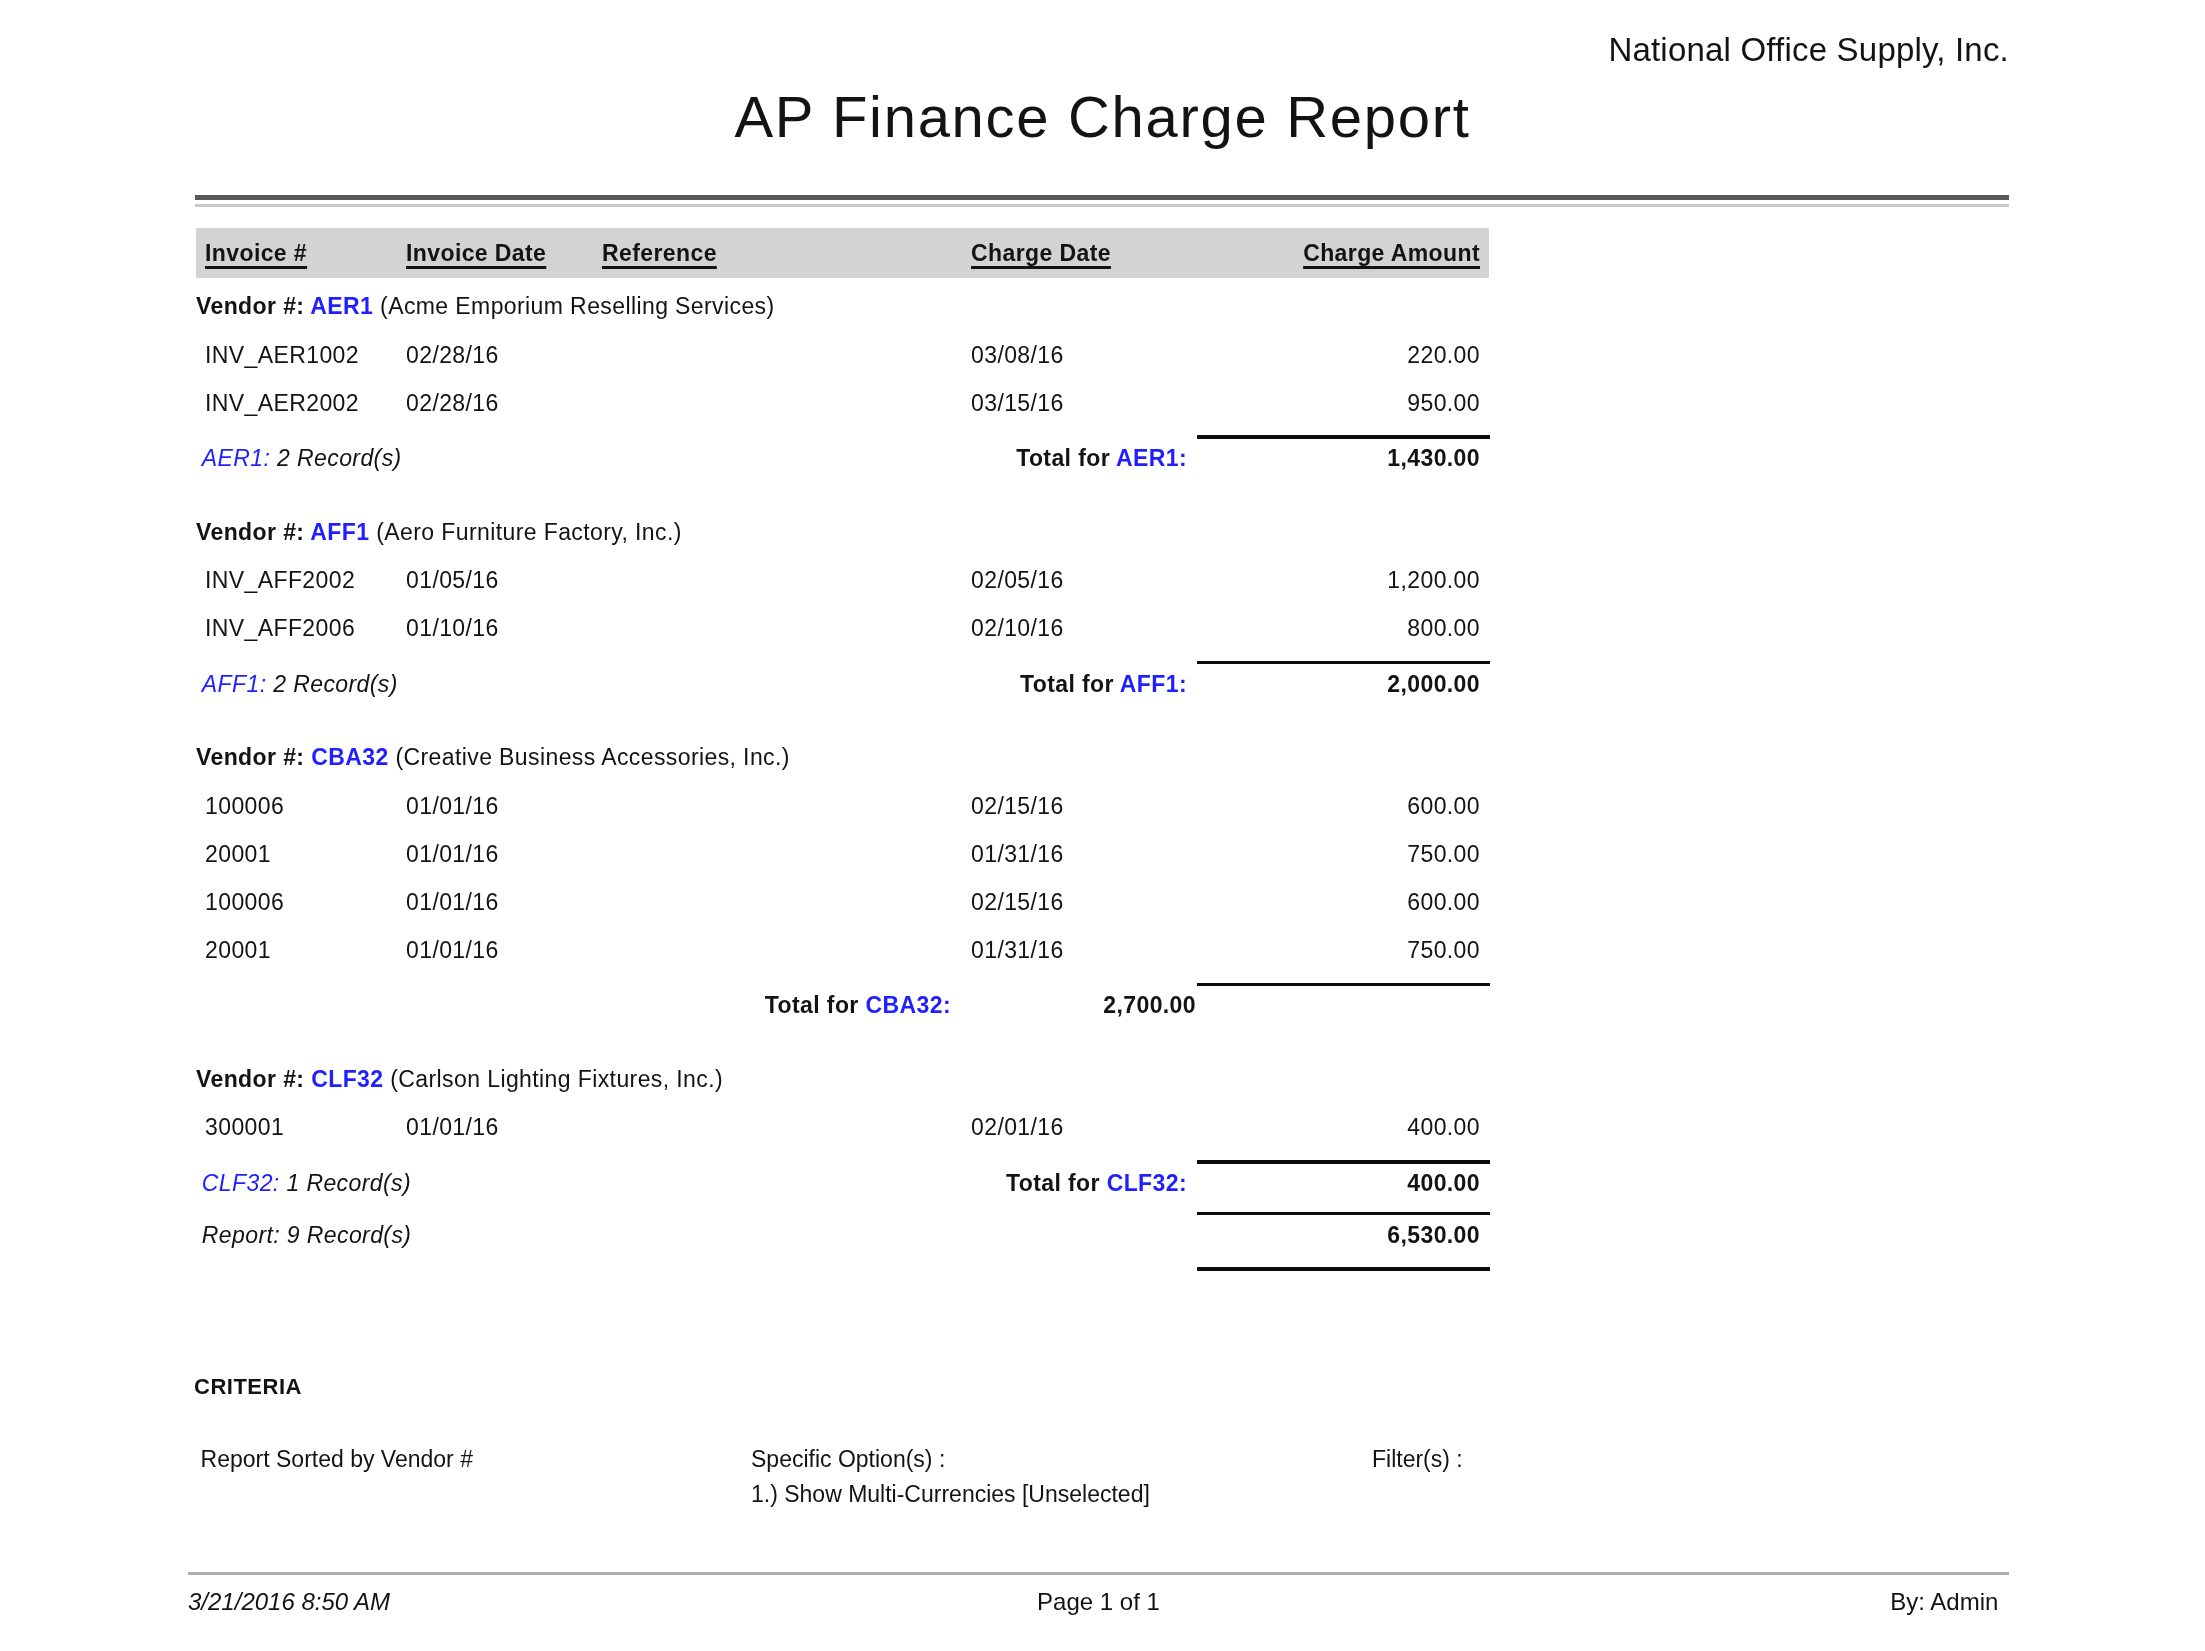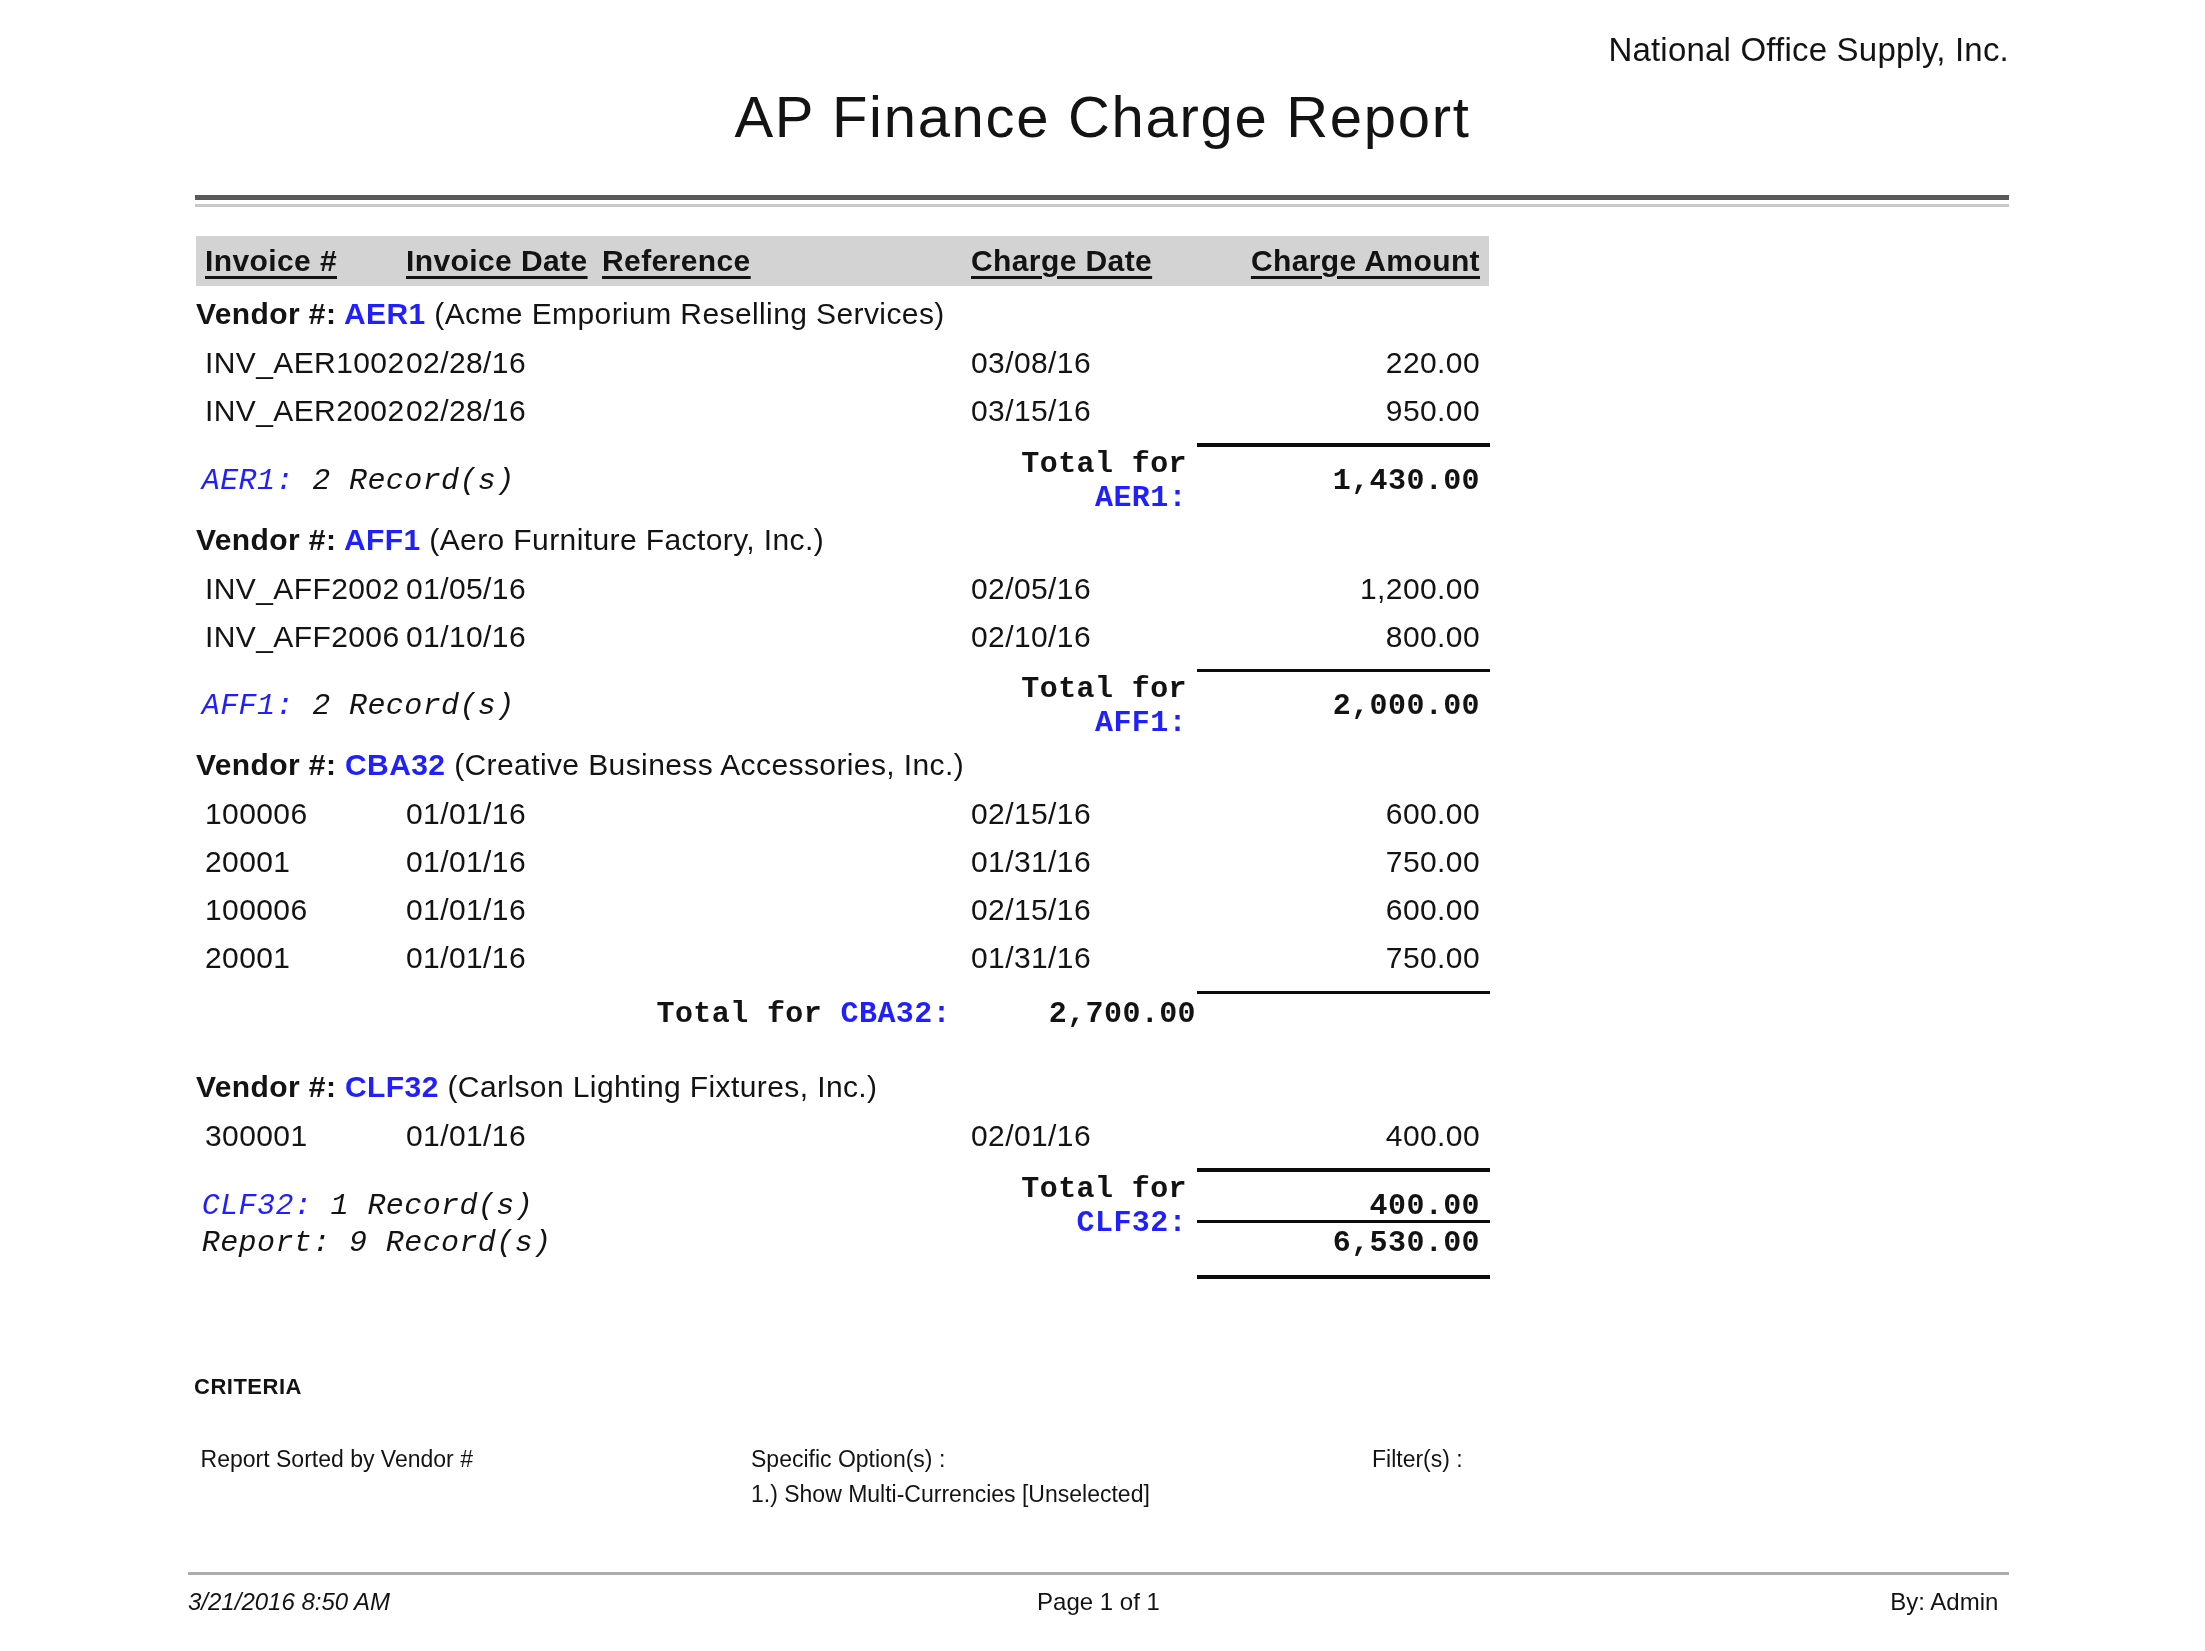--- a/index.html
+++ b/index.html
@@ -11,34 +11,34 @@
   .page{position:absolute;inset:0;}
   
   .company{position:absolute;top:31px;left:196px;width:1813px;text-align:right;
     font-size:33px;letter-spacing:0.2px;}
   .report-title{position:absolute;top:83px;left:196px;width:1813px;text-align:center;
     font-size:58px;letter-spacing:1.7px;}
   
   .rule-dark{position:absolute;top:195px;left:195px;width:1814px;height:5px;background:#595959;}
   .rule-light{position:absolute;top:204px;left:195px;width:1814px;height:3.3px;background:#c9c9c9;}
   
-  .table{position:absolute;top:236px;left:196px;width:1293px;font-size:30px;letter-spacing:0.4px;}
+  .table{position:absolute;top:228px;left:196px;width:1293px;font-size:23px;letter-spacing:0.4px;}
   .thead{display:grid;grid-template-columns:210px 196px 369px 236px 282px;height:50px;
     align-items:center;background:#d3d3d3;font-weight:bold;}
   .thead span{text-decoration:underline;text-decoration-thickness:2.5px;text-underline-offset:5px;}
   .trow{display:grid;grid-template-columns:210px 196px 369px 236px 282px;height:48px;align-items:center;}
   .c1{padding-left:9px;}
   .c5{text-align:right;padding-right:9px;}
   .vendor-heading{margin-top:13.2px;height:30px;line-height:30px;}
   .rows{margin-top:10px;}
   .group{margin-top:38px;}
   .thead + .group{margin-top:13.2px;}
   .amount-rule{margin:8.3px 0 0 1001px;width:293px;height:3.3px;background:#0c0c0c;}
   .amount-rule.final{margin-top:11.6px;height:4.1px;}
-  .total-row{display:grid;grid-template-columns:773px 236px 284px;height:40px;align-items:center;font-family:Liberation Mono, monospace;}
+  .total-row{display:grid;grid-template-columns:773px 236px 284px;height:40px;align-items:center;}
   .tr-left{padding-left:5.8px;font-style:italic;}
   .tr-mid{text-align:right;padding-right:18px;font-weight:bold;}
   .tr-amt{text-align:right;padding-right:9px;font-weight:bold;}
   .summary{margin-top:1.7px;}
   .b{font-weight:bold;}
   .it{font-style:italic;}
   .blue{color:#1f1fff;}
   
   .criteria{position:absolute;top:1374px;left:194px;width:1815px;font-size:23px;}
   .criteria-heading{font-weight:bold;font-size:22px;letter-spacing:0.5px;}

